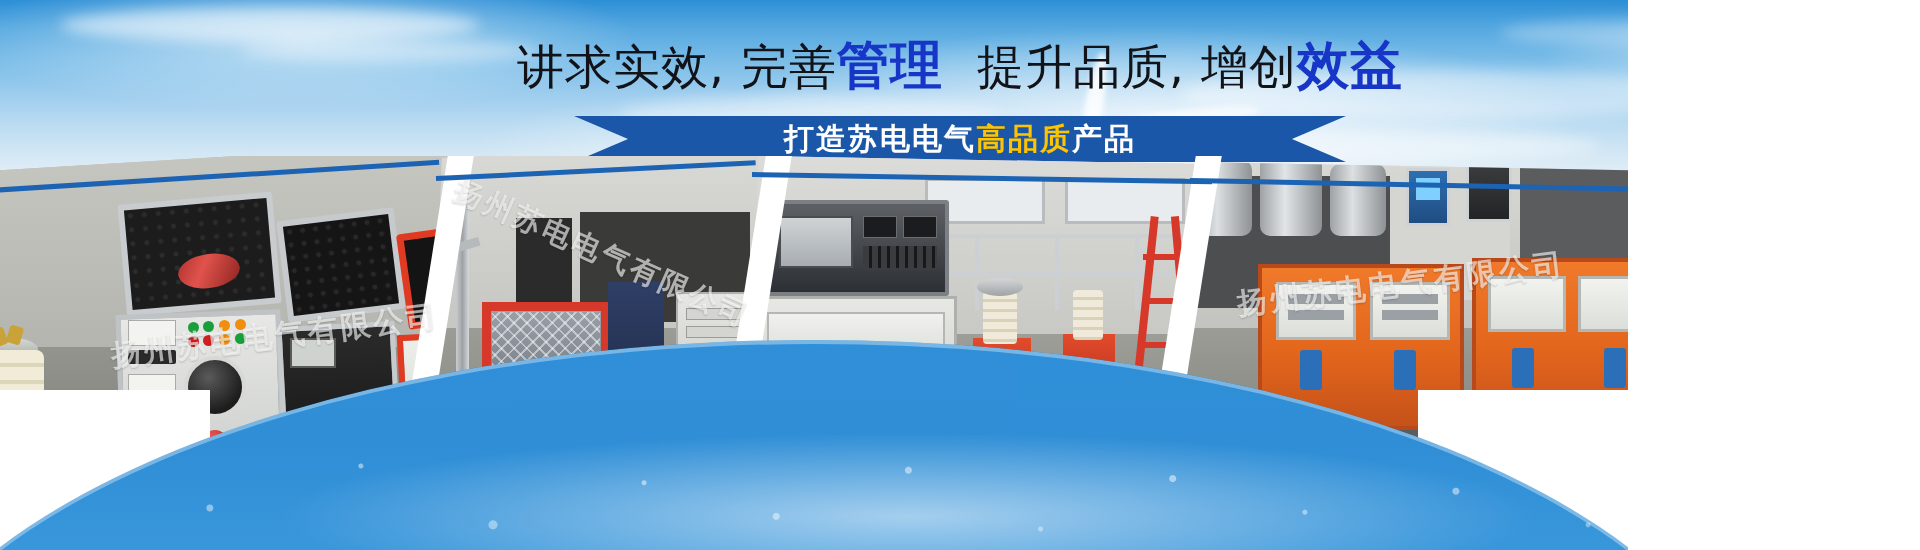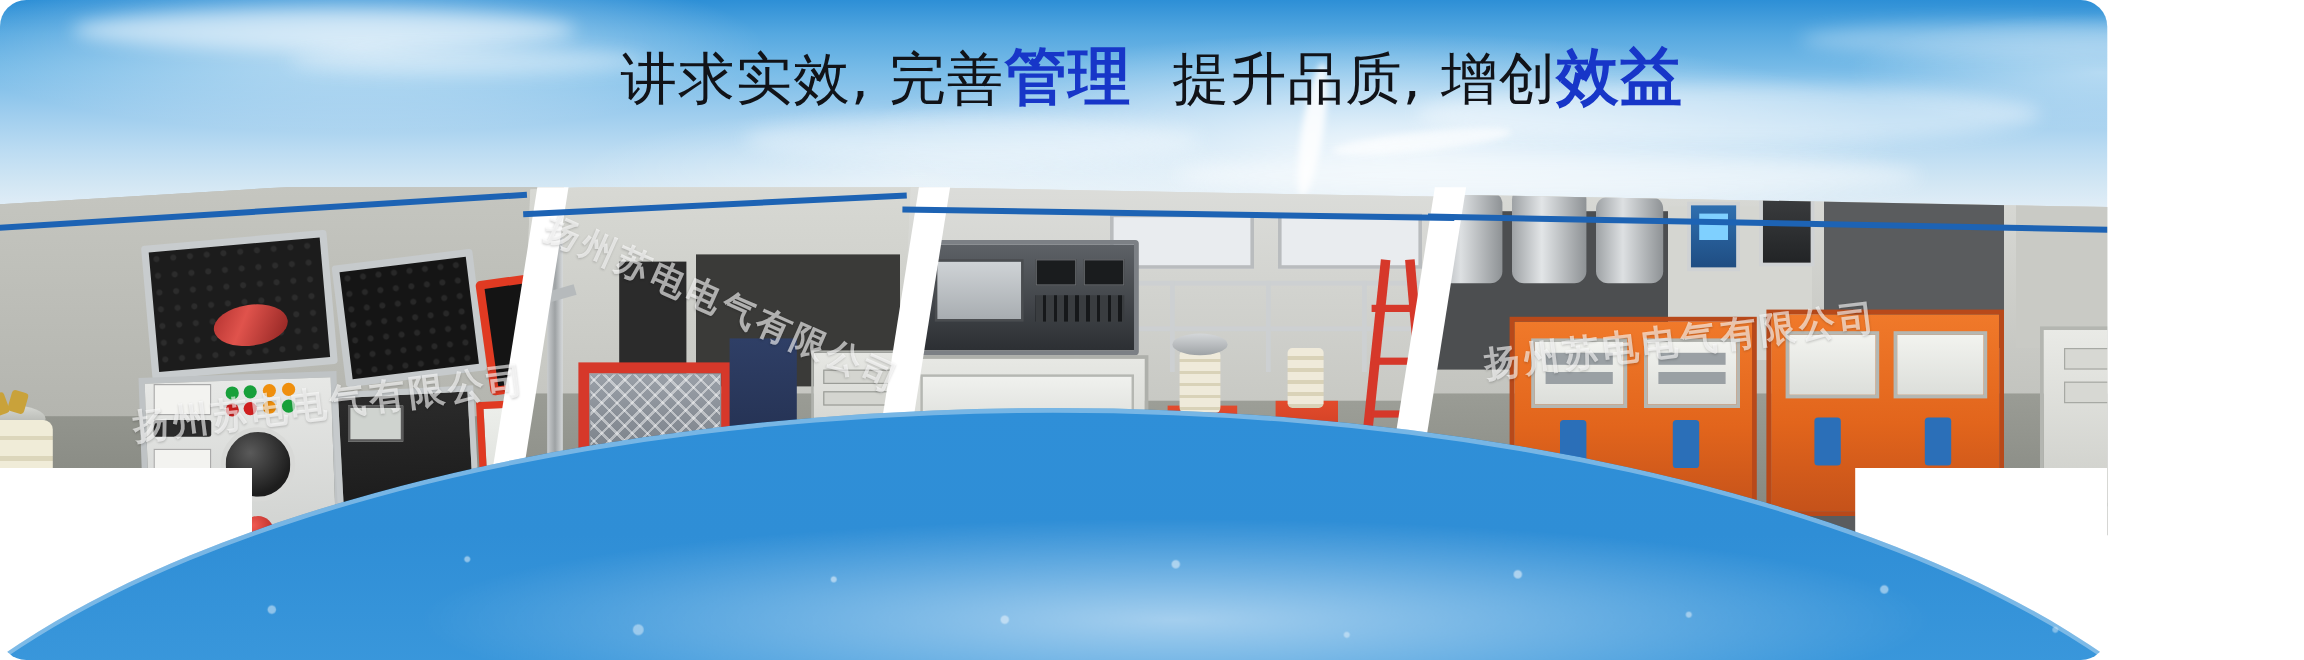--- a/index.html
+++ b/index.html
@@ -1,20 +1,20 @@
 <!DOCTYPE html>
 <html><head>
 <meta charset="utf-8">
 <title>Company Banner</title>
 <style>
   * { margin:0; padding:0; box-sizing:border-box; }
   html,body { width:1920px; height:550px; overflow:hidden; background:#ffffff;
               font-family:"Liberation Sans","DejaVu Sans",sans-serif; }
 
-  #stage { position:relative; width:1756px; height:550px; overflow:hidden; background:#fff;border-radius:22px; }
+  #stage { position:relative; width:1628px; height:550px; overflow:hidden; background:#fff; }
 
   
   .sky {
     position:absolute; left:0; top:0; width:1920px; height:175px;
     background:
       radial-gradient(ellipse 700px 150px at 1150px 120px, rgba(255,255,255,0.75) 0%, rgba(255,255,255,0) 62%),
       radial-gradient(ellipse 520px 110px at 300px 40px, rgba(255,255,255,0.55) 0%, rgba(255,255,255,0) 65%),
       radial-gradient(ellipse 420px 90px at 760px 150px, rgba(255,255,255,0.5) 0%, rgba(255,255,255,0) 68%),
       radial-gradient(ellipse 300px 70px at 1750px 60px, rgba(255,255,255,0.45) 0%, rgba(255,255,255,0) 70%),
       linear-gradient(180deg,#2d8fd6 0%, #55a8e0 16%, #79bce8 34%, #9ecdee 54%, #bcdcf2 72%, #d3e7f4 88%, #e2eef7 100%);
@@ -145,20 +145,25 @@
     <div class="cloud-wisp" style="left:1500px;top:18px;  width:380px; height:30px; opacity:.55;"></div>
     <div class="cloud-wisp" style="left:980px; top:128px; width:620px; height:36px; opacity:.8;"></div>
     <div class="jet-streak" style="left:1085px; top:52px; width:18px; height:112px; transform:rotate(9deg);"></div>
     <div class="jet-streak" style="left:1110px; top:110px; width:150px; height:16px; transform:rotate(-6deg); opacity:.75;"></div>
   </div>
 
   <div class="headline">
     <span class="hl-dark">讲求实效, 完善</span><span class="hl-blue">管理</span><span class="hl-gap"></span><span class="hl-dark">提升品质, 增创</span><span class="hl-blue">效益</span>
   </div>
 
+  <div class="ribbon-wrap">
+    <div class="ribbon-body">
+      <span class="ribbon-text"><span class="rb-white">打造苏电电气</span><span class="rb-gold">高品质</span><span class="rb-white">产品</span></span>
+    </div>
+  </div>
 
   <div class="strip">
 
     <div class="panel" style="left:-30px; width:500px; clip-path:polygon(0 30px, 500px 0px, 500px 320px, 0 320px);">
       <div class="panel-inner" style="background:linear-gradient(180deg,#b9bab4 0%, #c2c3bd 38%, #9b9d96 58%, #8a8c85 100%);">
 
         <div style="position:absolute; left:0; top:0; width:100%; height:64%;
                     background:linear-gradient(180deg,#c6c7c1,#b4b5af);"></div>
         <div style="position:absolute; left:0; top:64%; width:100%; height:36%;
                     background:linear-gradient(180deg,#92948d,#7f817a);"></div>

